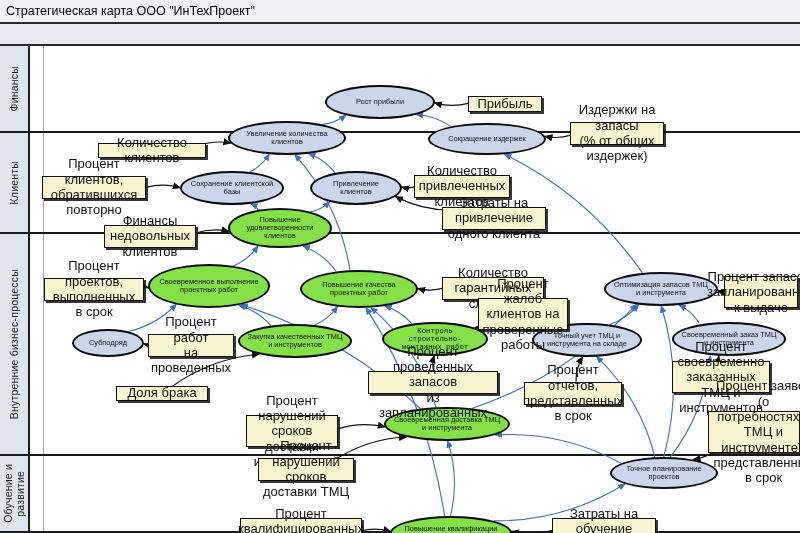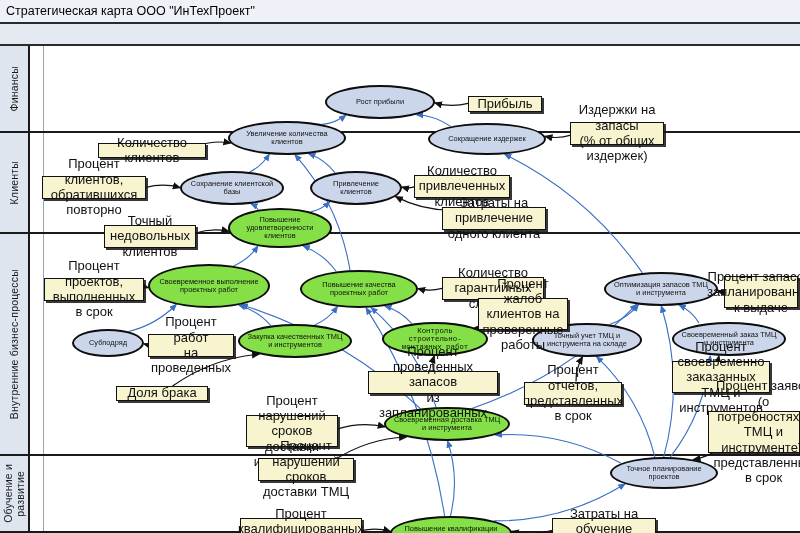--- a/index.html
+++ b/index.html
@@ -236,21 +236,21 @@
       </div>
       <div class="node kpi" style="left: 414px; top: 174.5px; width: 96px; height: 23px;">
         <span class="lbl" style="white-space: pre-line;">Количество
 привлеченных клиентов</span>
       </div>
       <div class="node kpi" style="left: 442px; top: 206.5px; width: 104px; height: 23px;">
         <span class="lbl" style="white-space: pre-line;">Затраты на привлечение
 одного клиента</span>
       </div>
       <div class="node kpi" style="left: 104px; top: 224.5px; width: 92px; height: 23px;">
-        <span class="lbl" style="white-space: pre-line;">Точный недовольных
+        <span class="lbl" style="white-space: pre-line;">Финансы недовольных
 клиентов</span>
       </div>
       <div class="node kpi" style="left: 44px; top: 277.5px; width: 100px; height: 23px;">
         <span class="lbl" style="white-space: pre-line;">Процент проектов,
 выполненных в срок</span>
       </div>
       <div class="node kpi" style="left: 148px; top: 333.5px; width: 86px; height: 23px;">
         <span class="lbl" style="white-space: pre-line;">Процент работ
 на проведенных</span>
       </div>

